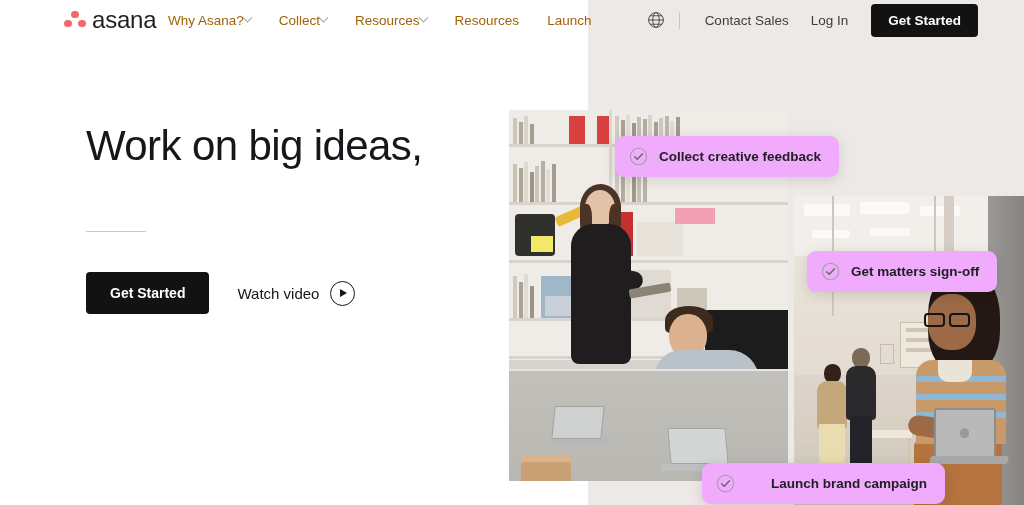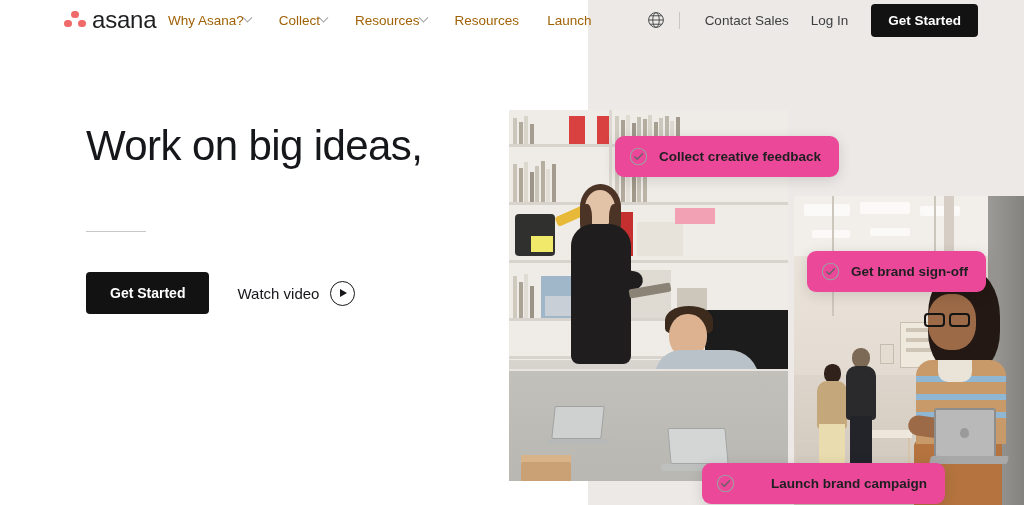--- a/index.html
+++ b/index.html
@@ -192,21 +192,21 @@
   .ps-woman .skirt { position: absolute; left: 12px; top: 172px; width: 88px; height: 96px; background: #b5743f; border-radius: 6px 6px 0 0; }
   .ps-woman .arm { position: absolute; left: 6px; top: 150px; width: 56px; height: 20px; border-radius: 10px; background: #9c6a47; transform: rotate(8deg); }
   .ps-laptop { position: absolute; left: 28px; top: 140px; width: 78px; height: 60px; z-index: 3; }
   .ps-laptop .screen { position: absolute; left: 4px; top: 0; width: 62px; height: 50px; background: #b9b9b9; border: 2px solid #8d8d8d; border-radius: 3px; }
   .ps-laptop .apple { position: absolute; left: 30px; top: 20px; width: 9px; height: 10px; border-radius: 50% 50% 45% 45%; background: #9a9a9a; }
   .ps-laptop .base { position: absolute; left: 0; top: 48px; width: 78px; height: 8px; background: #a8a8a8; border-radius: 2px; transform: skewX(-14deg); }
 
   
   .pill {
     position: absolute; display: flex; align-items: center; gap: 11px;
-    background: #ec4899; border-radius: 9px;
+    background: #f0abfc; border-radius: 9px;
     padding: 11px 18px 11px 14px;
     box-shadow: 0 3px 14px rgba(0,0,0,0.13);
     z-index: 35;
     text-align: center;
   }
   .pill-label { font-size: 13.5px; font-weight: 700; color: #1e1f21; white-space: nowrap; }
   .check-circle { width: 19px; height: 19px; flex: 0 0 19px; display: block; }
 
   .pill-1 { left: 615px; top: 136px; }
   .pill-2 { left: 807px; top: 251px; }
@@ -441,21 +441,21 @@
       <path d="M5.9 10.2 L8.7 12.9 L14.2 7.1" fill="none" stroke="#5f6366" stroke-width="1.3" stroke-linecap="round" stroke-linejoin="round"></path>
     </svg>
     <span class="pill-label">Collect creative feedback</span>
   </div>
 
   <div class="pill pill-2">
     <svg class="check-circle" viewBox="0 0 20 20">
       <circle cx="10" cy="10" r="8.6" fill="none" stroke="#9ca0a3" stroke-width="1.1"></circle>
       <path d="M5.9 10.2 L8.7 12.9 L14.2 7.1" fill="none" stroke="#5f6366" stroke-width="1.3" stroke-linecap="round" stroke-linejoin="round"></path>
     </svg>
-    <span class="pill-label">Get brand sign-off</span>
+    <span class="pill-label">Get matters sign-off</span>
   </div>
 
   <div class="pill pill-3">
     <svg class="check-circle" viewBox="0 0 20 20">
       <circle cx="10" cy="10" r="8.6" fill="none" stroke="#9ca0a3" stroke-width="1.1"></circle>
       <path d="M5.9 10.2 L8.7 12.9 L14.2 7.1" fill="none" stroke="#5f6366" stroke-width="1.3" stroke-linecap="round" stroke-linejoin="round"></path>
     </svg>
     <span class="pill-label">Launch brand campaign</span>
   </div>
 

